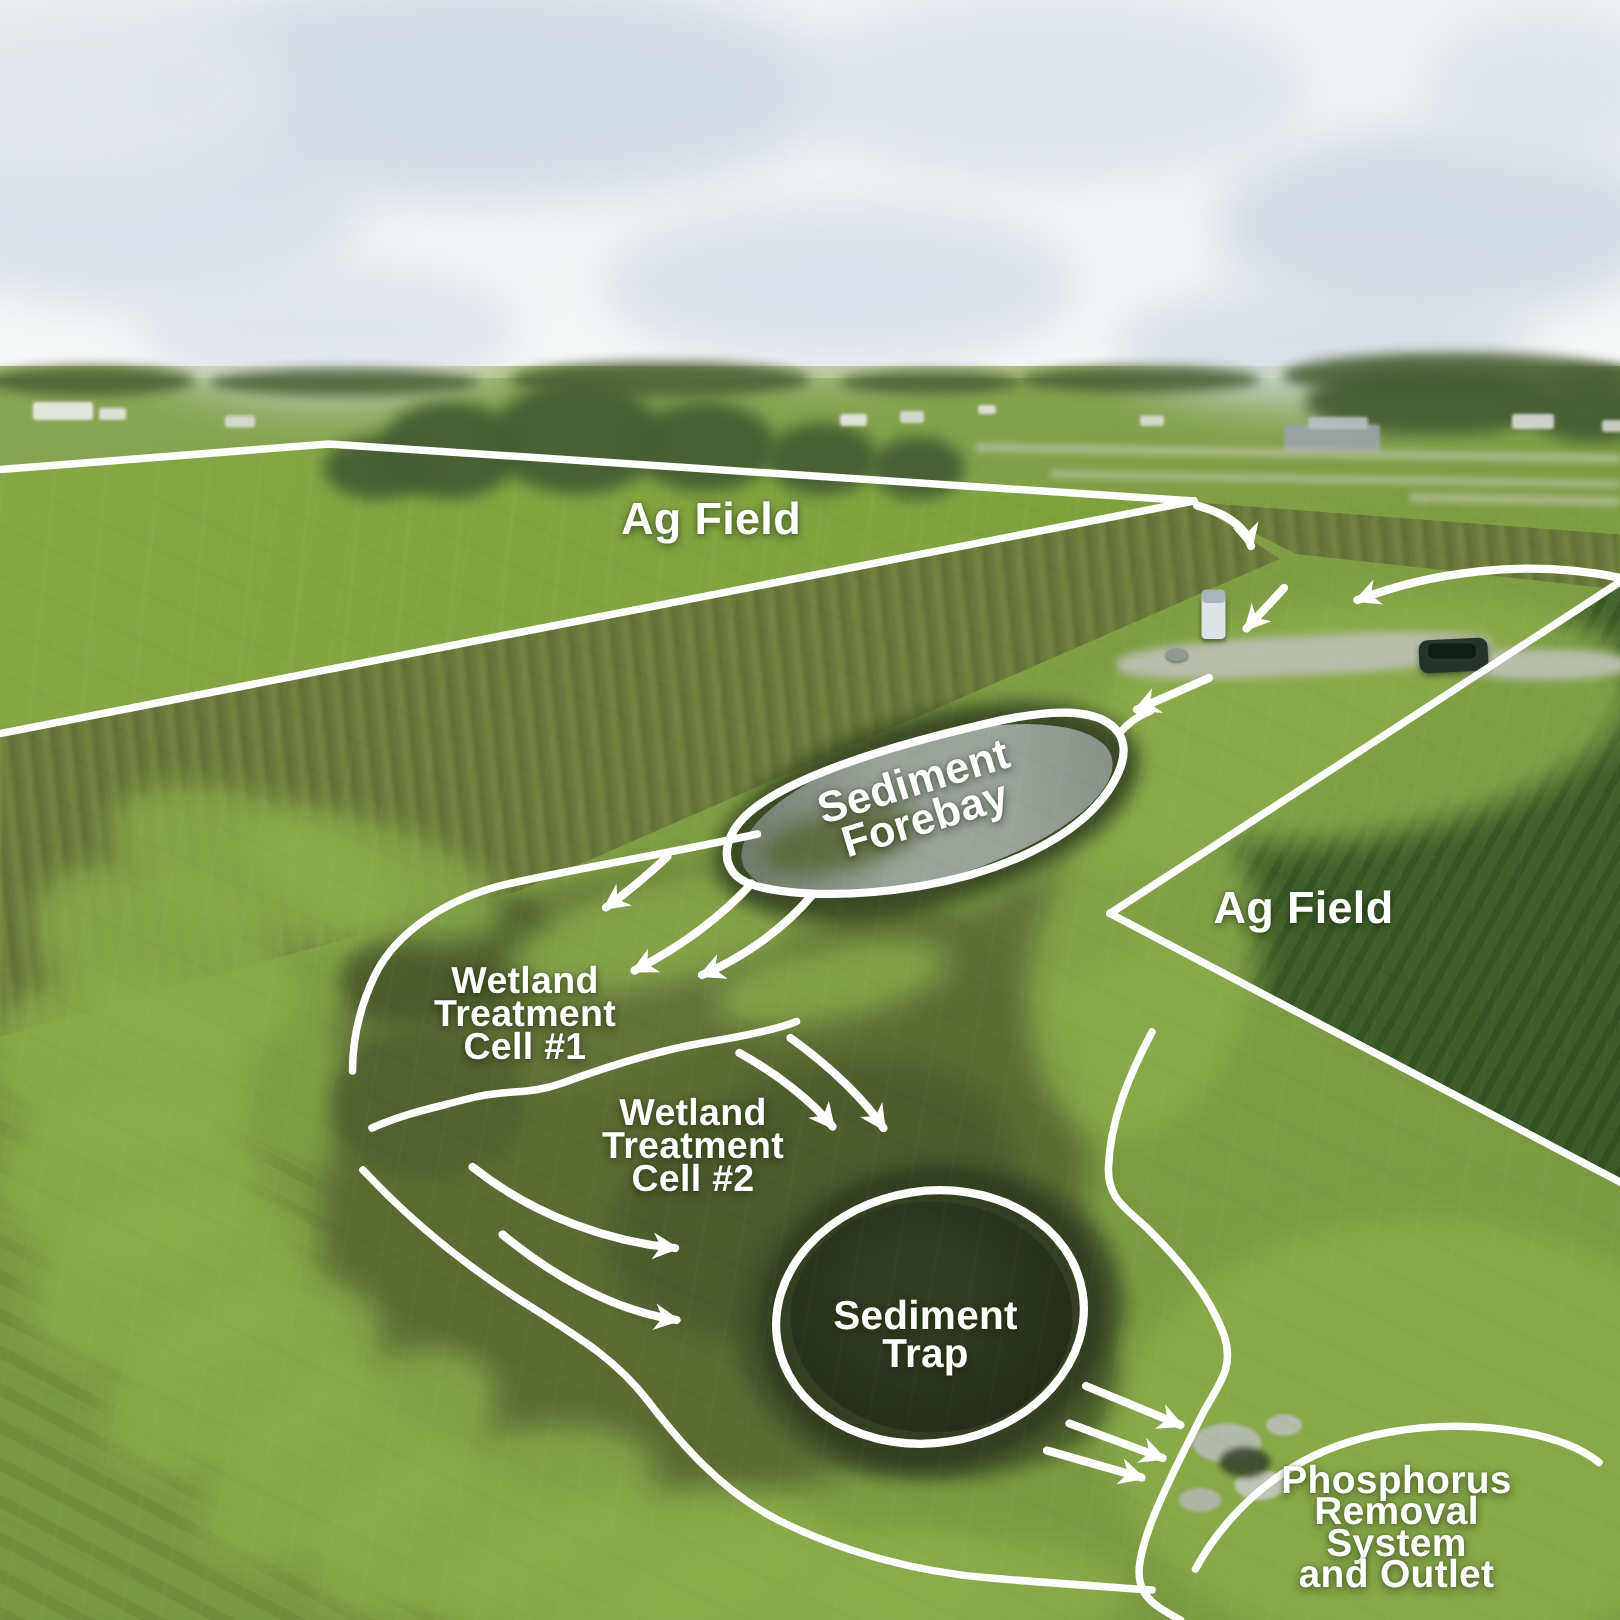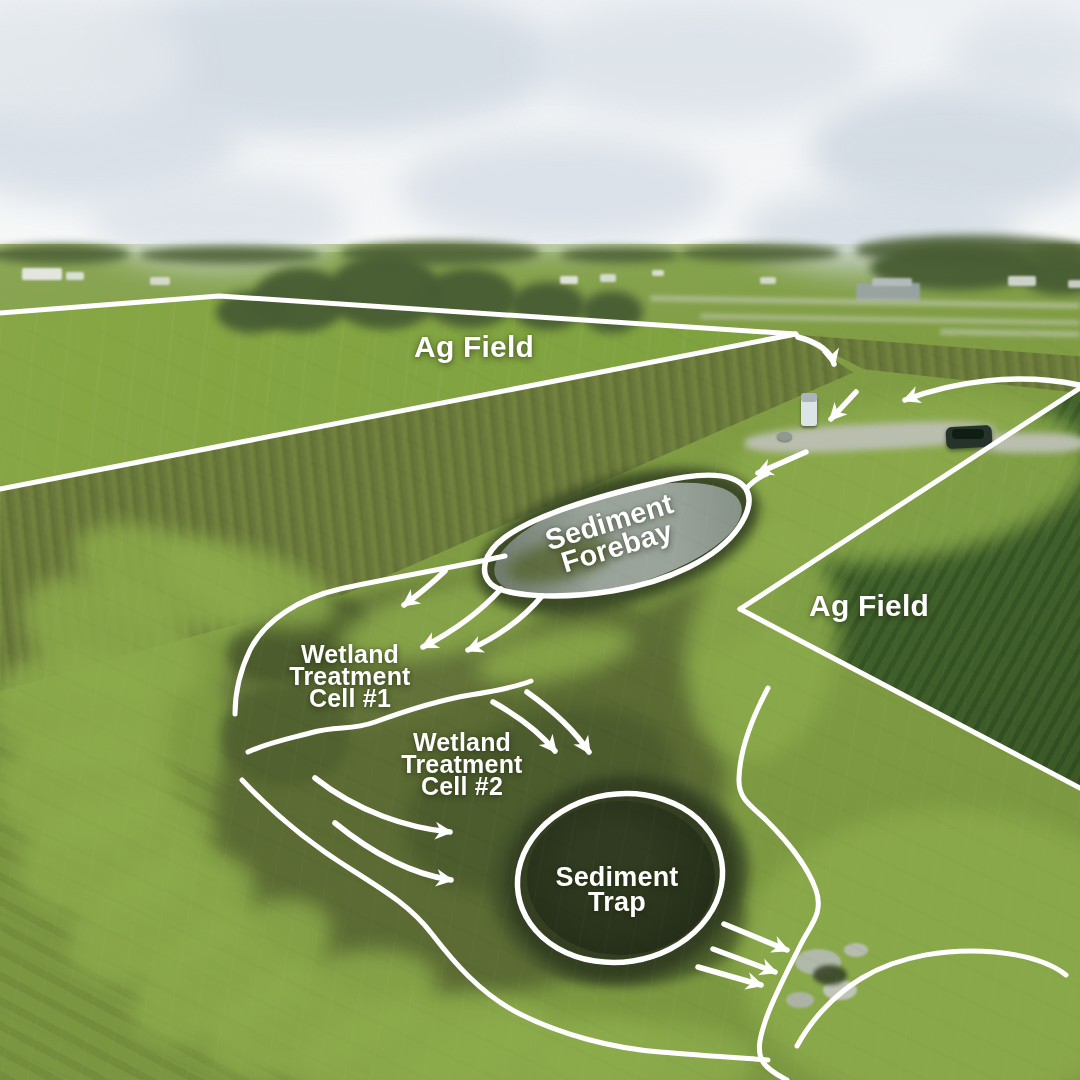--- a/index.html
+++ b/index.html
@@ -218,13 +218,17 @@
 Forebay</div>
   <div class="lbl lbl-ag" style="left:869px;top:606px;">Ag Field</div>
   <div class="lbl lbl-cell" style="left:350px;top:676px;">Wetland
 Treatment
 Cell #1</div>
   <div class="lbl lbl-cell" style="left:462px;top:764px;">Wetland
 Treatment
 Cell #2</div>
   <div class="lbl lbl-trap" style="left:617px;top:890px;">Sediment
 Trap</div>
+  <div class="lbl lbl-phos" style="left:931px;top:1018px;">Phosphorus
+Removal
+System
+and Outlet</div>
 </div>
 
 </body></html>

